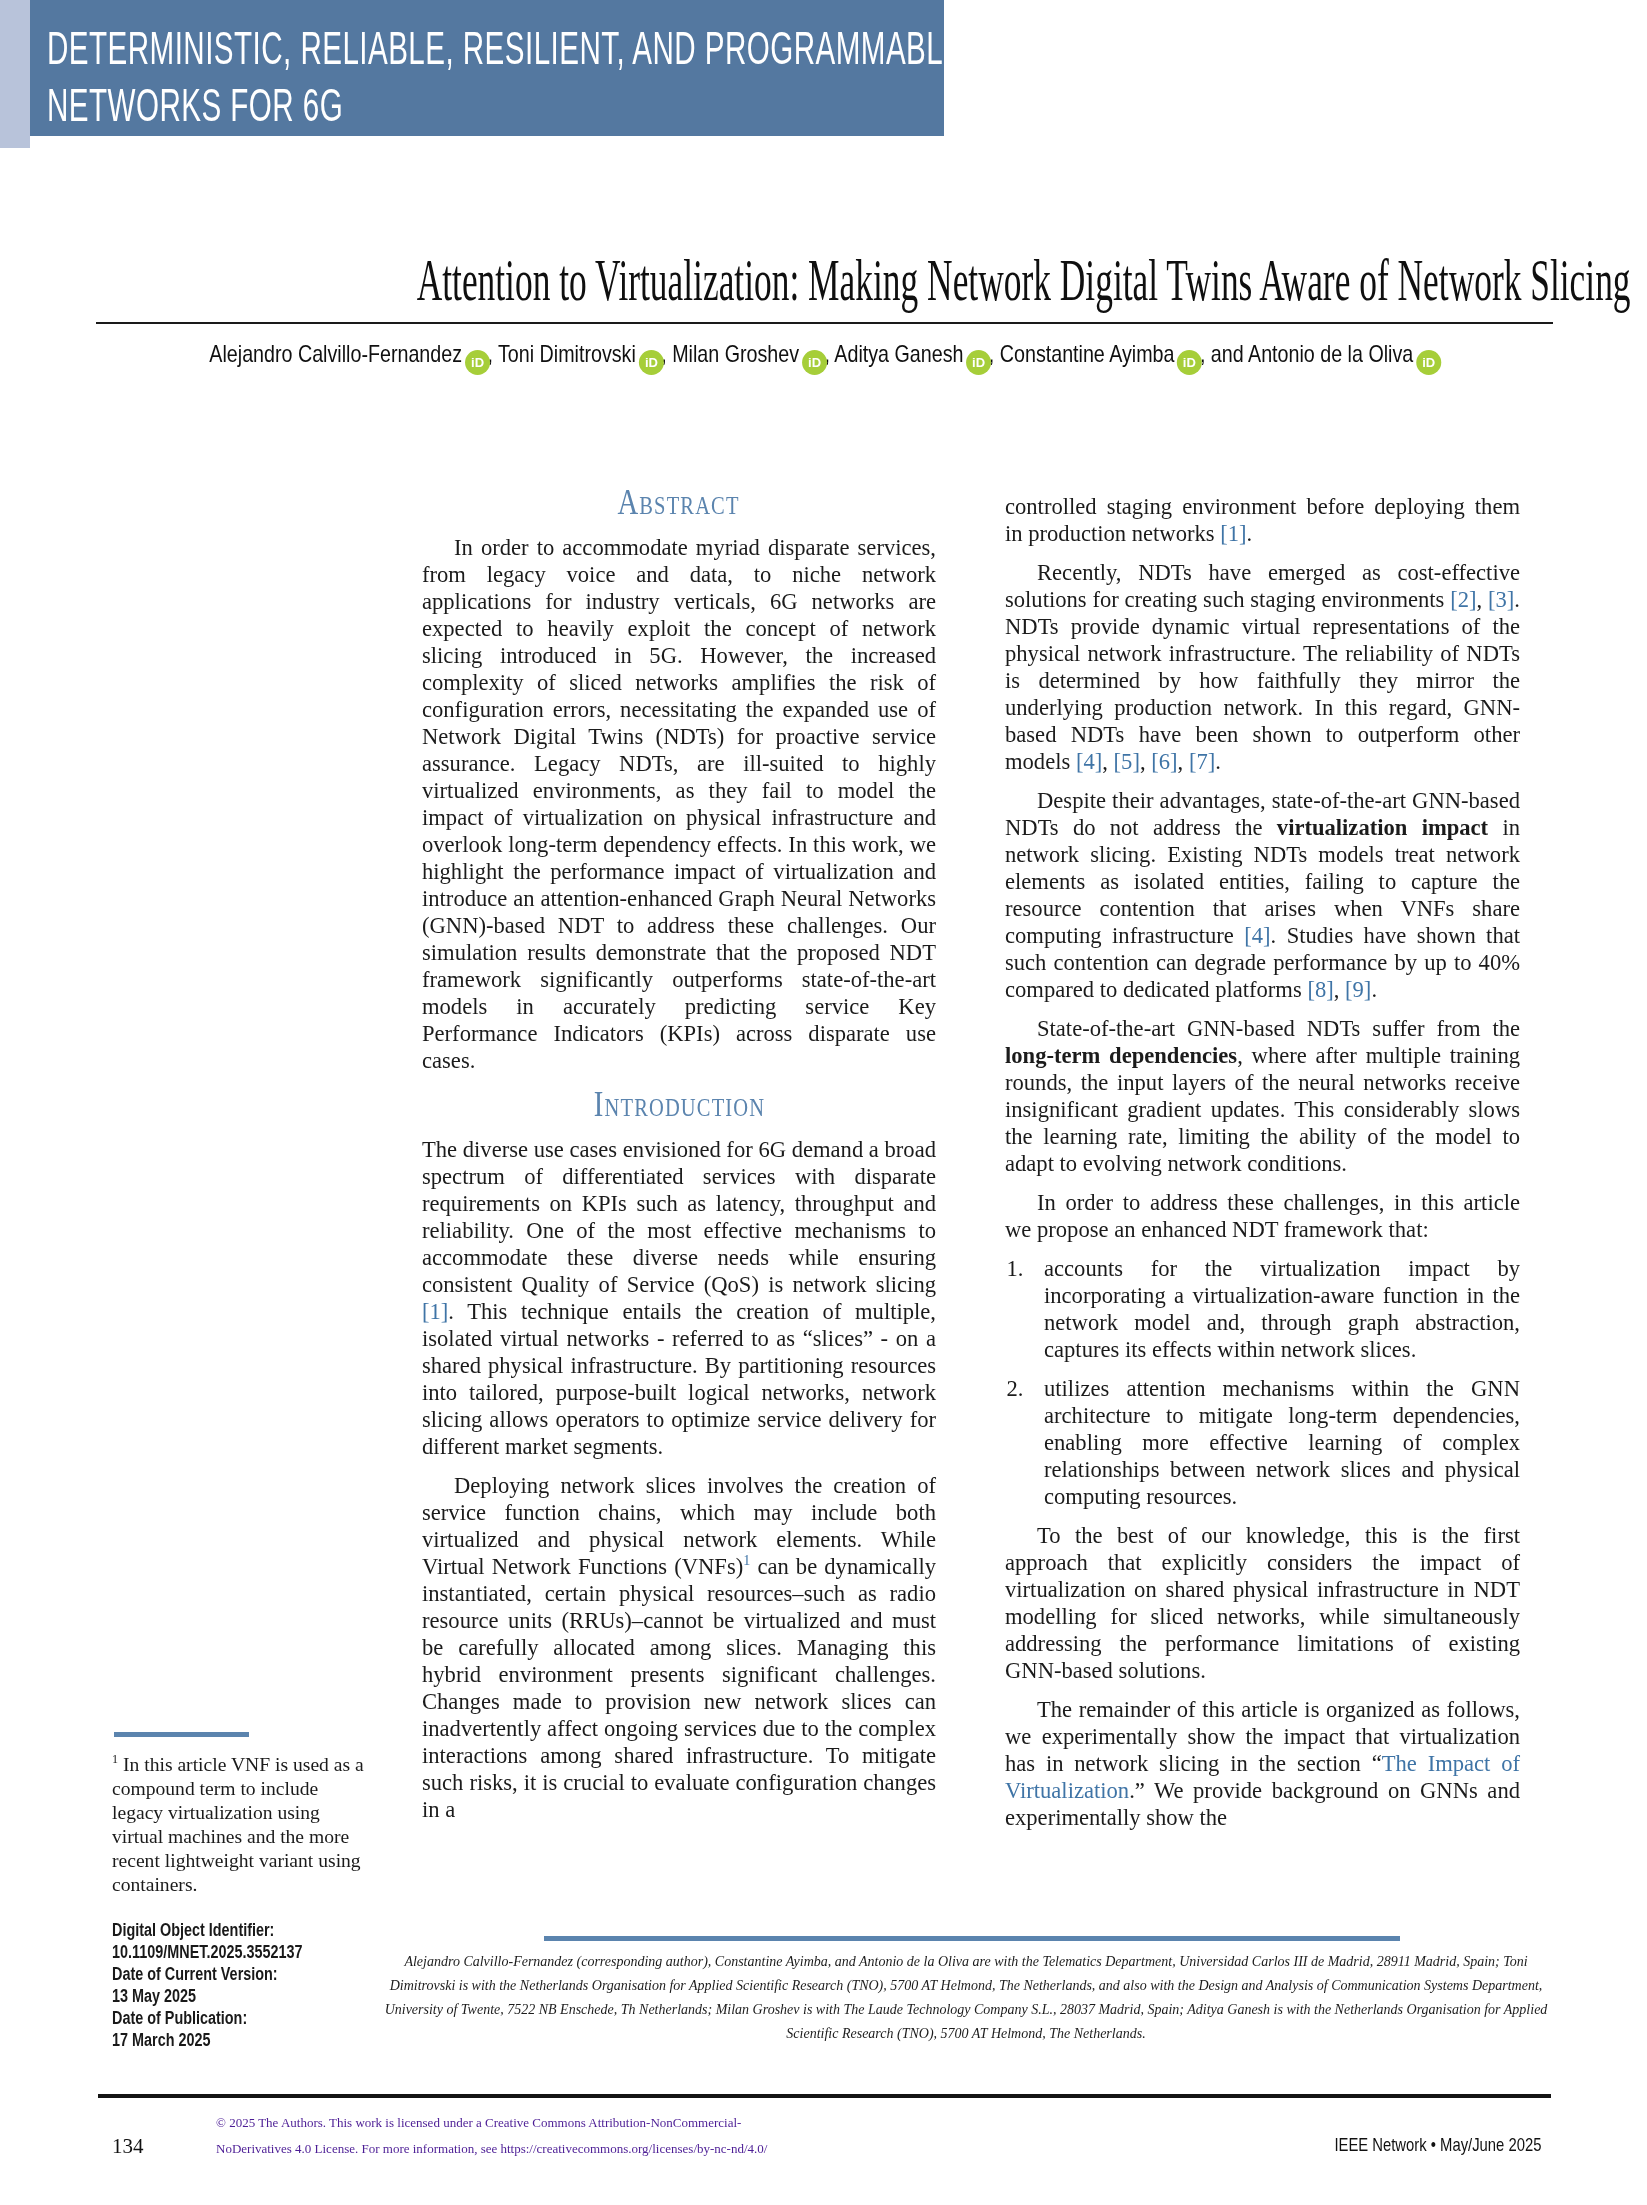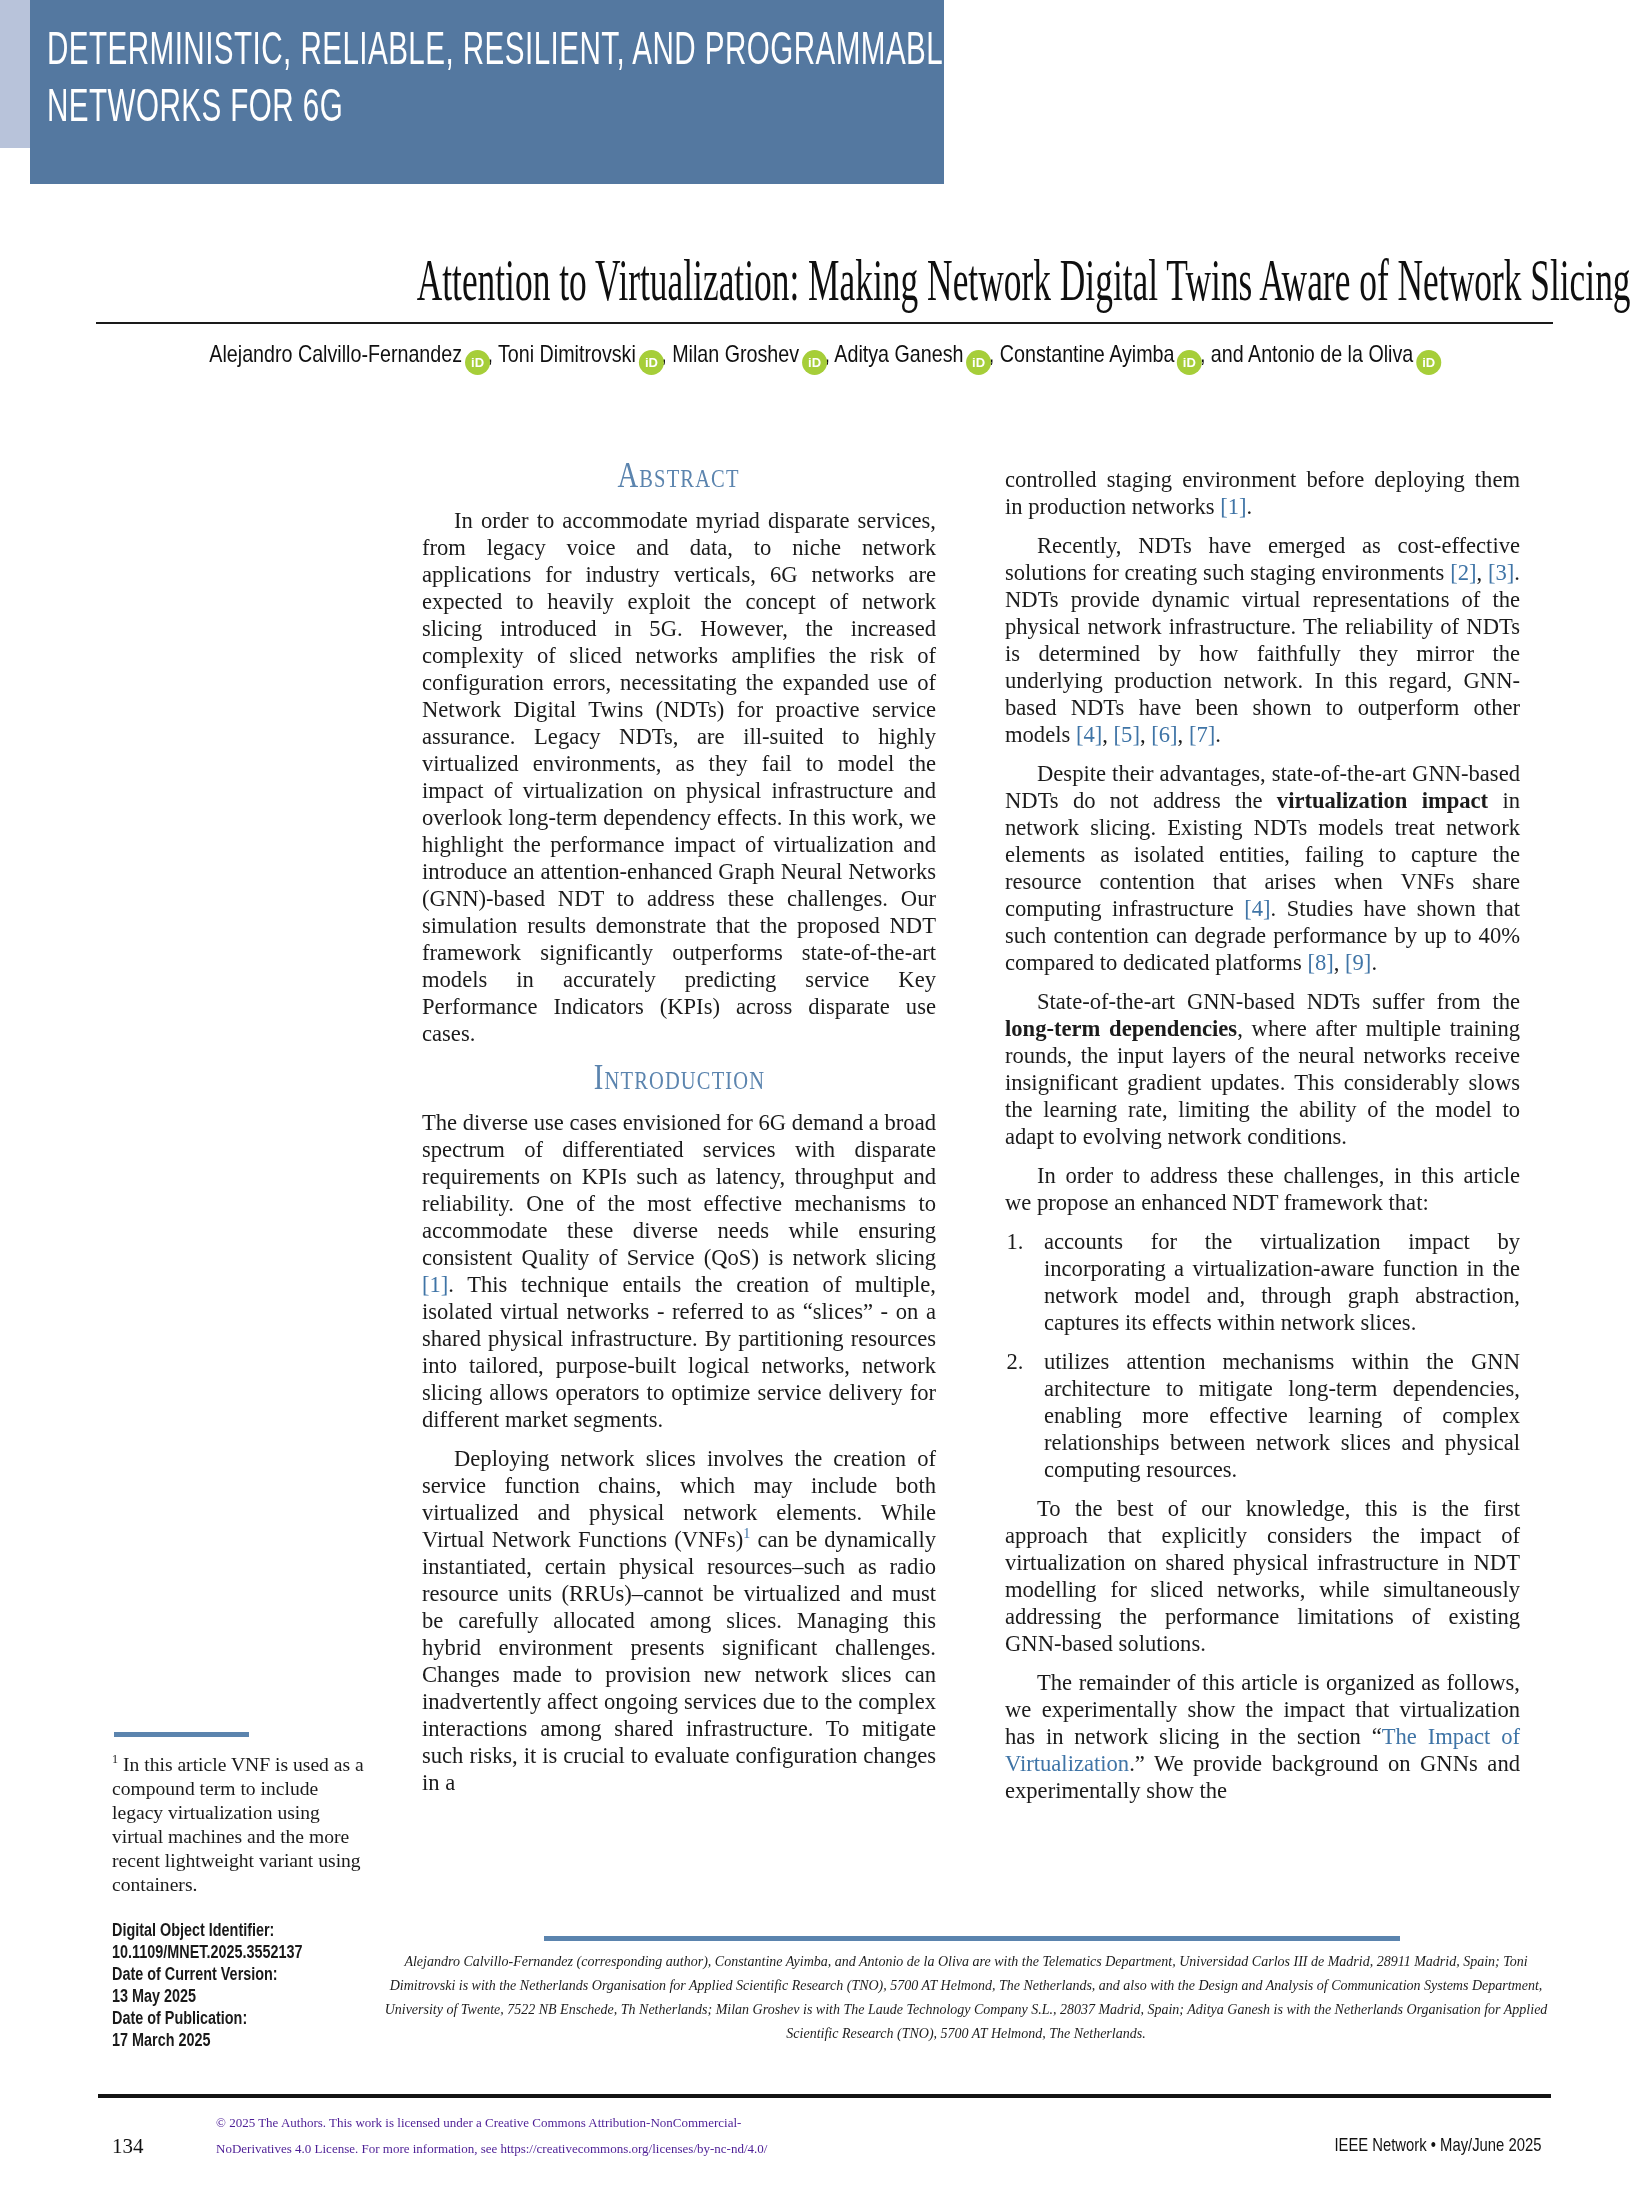--- a/index.html
+++ b/index.html
@@ -1,39 +1,39 @@
 <!DOCTYPE html>
 <html style="--banner-blue: #5478a0; --stripe-blue: #b8c3da; --heading-blue: #5b84ae; --link-blue: #3f74a6; --orcid-green: #a6ce39;font-size:10.8px"><head>
 <meta charset="utf-8">
 <style>
   html,body{margin:0;padding:0;background:#ffffff;}
   .page{position:relative;width:1648px;height:2205px;background:#ffffff;overflow:hidden;
         font-family:"Liberation Serif",serif;color:#1b1b1b;}
 
   
   .stripe{position:absolute;left:0;top:0;width:30px;height:148px;background:var(--stripe-blue,#b8c3da);}
-  .banner{position:absolute;left:30px;top:0;width:914px;height:184px;background:var(--banner-blue,#5478a0);}
+  .banner{position:absolute;left:30px;top:0;width:914px;height:136px;background:var(--banner-blue,#5478a0);}
   .banner-text{padding:19px 0 0 27px;font-family:"Liberation Sans",sans-serif;font-size:47px;
                line-height:57px;color:#ffffff;transform:scaleX(.63);transform-origin:left top;
                white-space:nowrap;letter-spacing:0.7px;}
 
   
   .title{position:absolute;top:234px;left:0;width:1345px;text-align:center;margin:12px;font-weight:400;}
   .title-inner{display:inline-block;font-family:"Liberation Serif",serif;font-size:59px;color:#0f0f0f;
                transform:scaleX(.6);transform-origin:center;white-space:nowrap;}
   .title-rule{position:absolute;top:322px;left:96px;width:1457px;height:2px;background:#1a1a1a;}
   .authors{position:absolute;top:340px;left:0;width:1648px;text-align:center;
            font-family:"Liberation Sans",sans-serif;font-size:24px;color:#101010;white-space:nowrap;
            transform:scaleX(.82);transform-origin:center top;}
   .orcid{display:inline-block;width:25px;height:25px;border-radius:50%;background:var(--orcid-green,#a6ce39);
          color:#fff;font-size:13px;font-weight:700;text-align:center;line-height:25px;
          vertical-align:-4.7px;margin-left:6px;transform:scaleX(1.22);}
 
   
-  .col{position:absolute;top:454px;font-size:22.6px;line-height:27px;text-align:justify;color:#1b1b1b;}
+  .col{position:absolute;top:481px;font-size:22.6px;line-height:27px;text-align:justify;color:#1b1b1b;}
   #col-left{left:410px;width:538px;}
   #col-right{left:993px;width:539px;}
   .para{margin:12px;}
   .indent{text-indent:32px;}
   .sec-heading{text-align:center;color:var(--heading-blue,#5b84ae);margin:2.7px 0 6.8px 0;}
   .col .sec-heading:not(:first-child){margin-top:11px;}
   .sc{display:inline-block;font-variant:small-caps;font-size:35px;line-height:38px;
       letter-spacing:1.4px;transform:scaleX(.82);transform-origin:center;}
   .link{color:var(--link-blue,#3f74a6);}
   .b{font-weight:700;}

